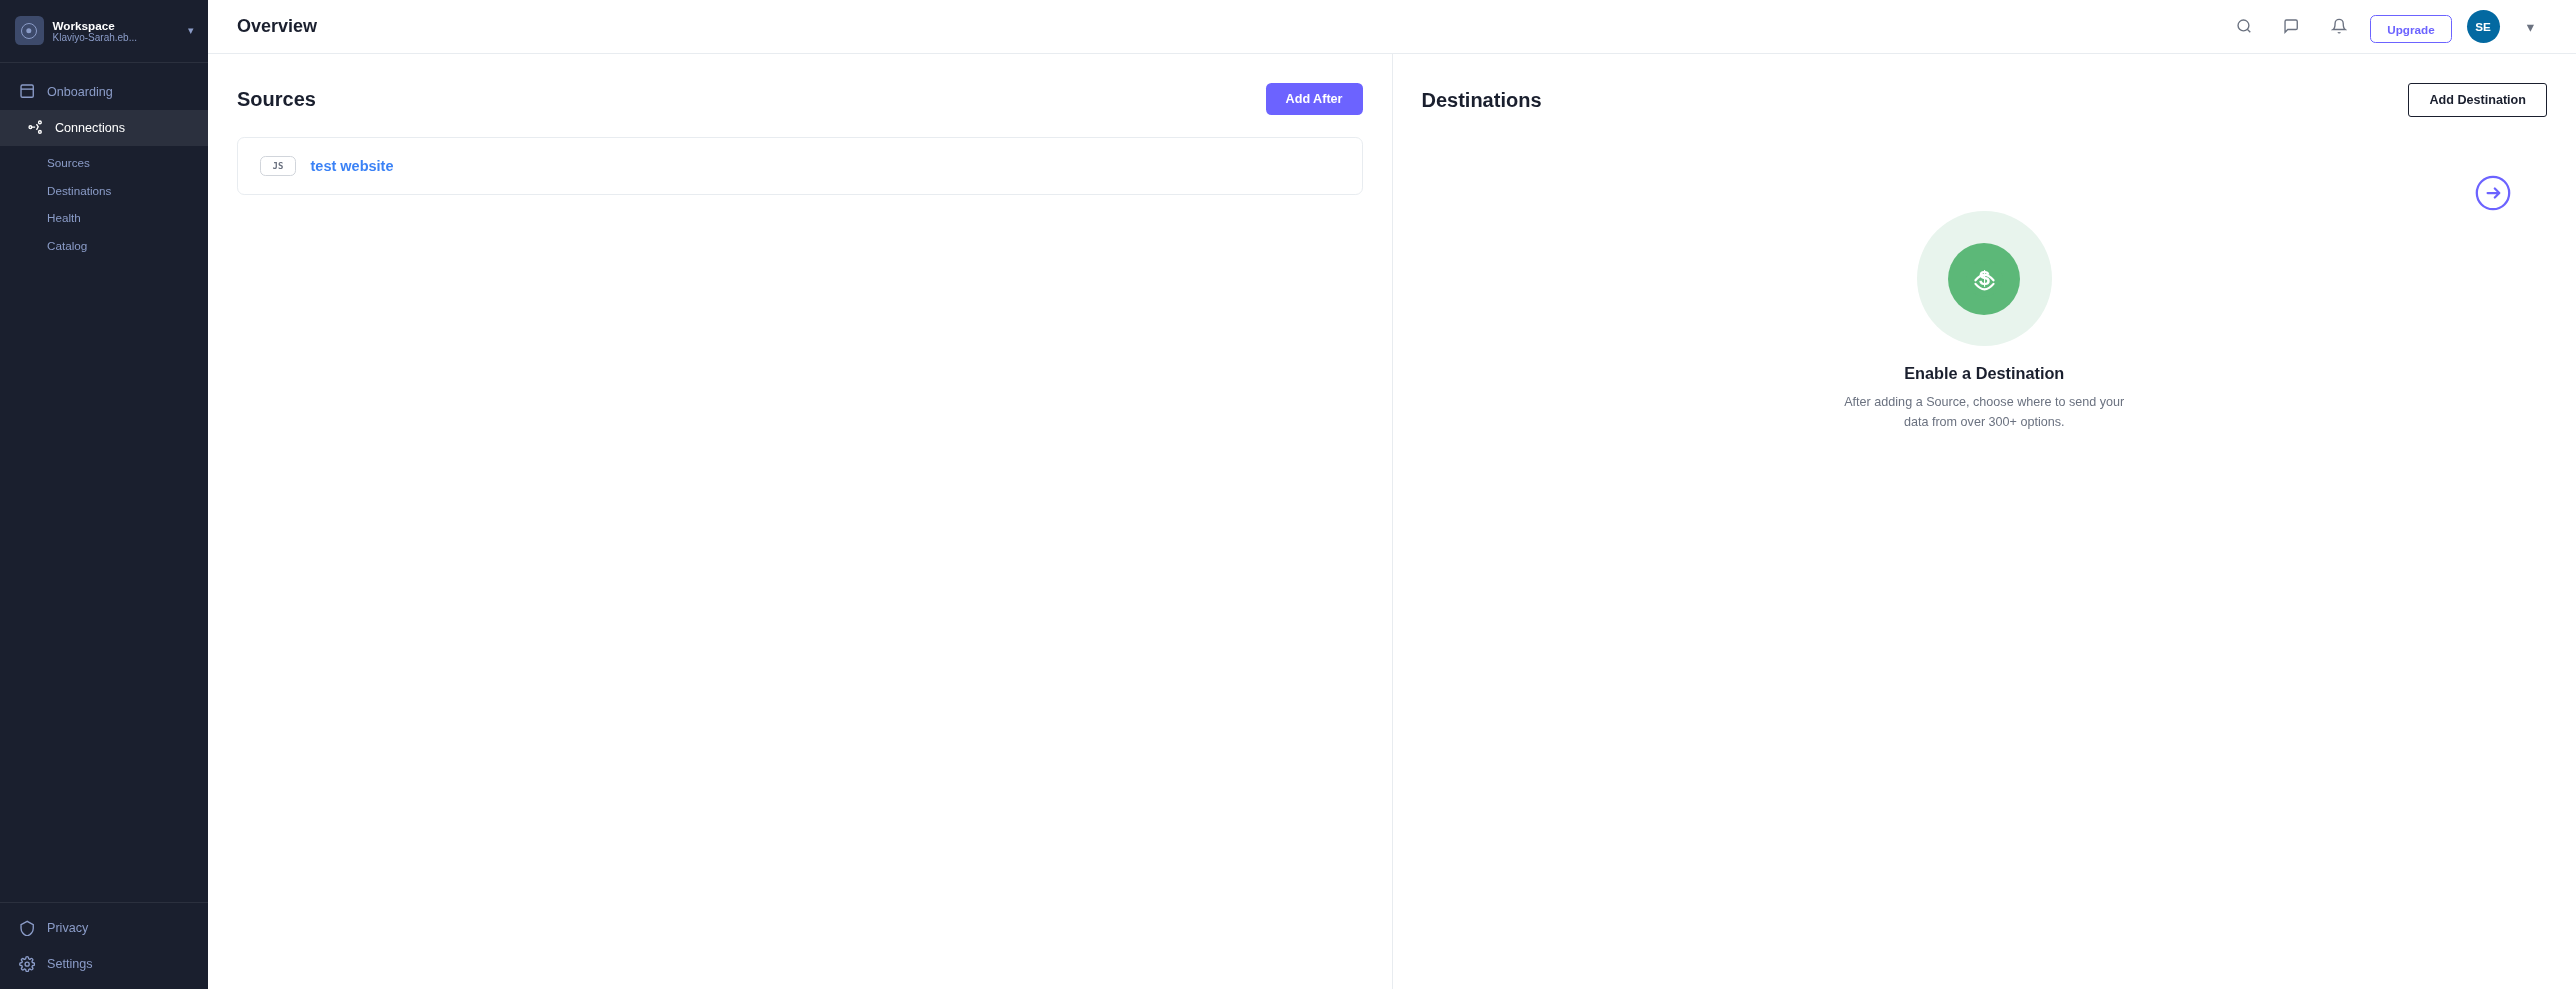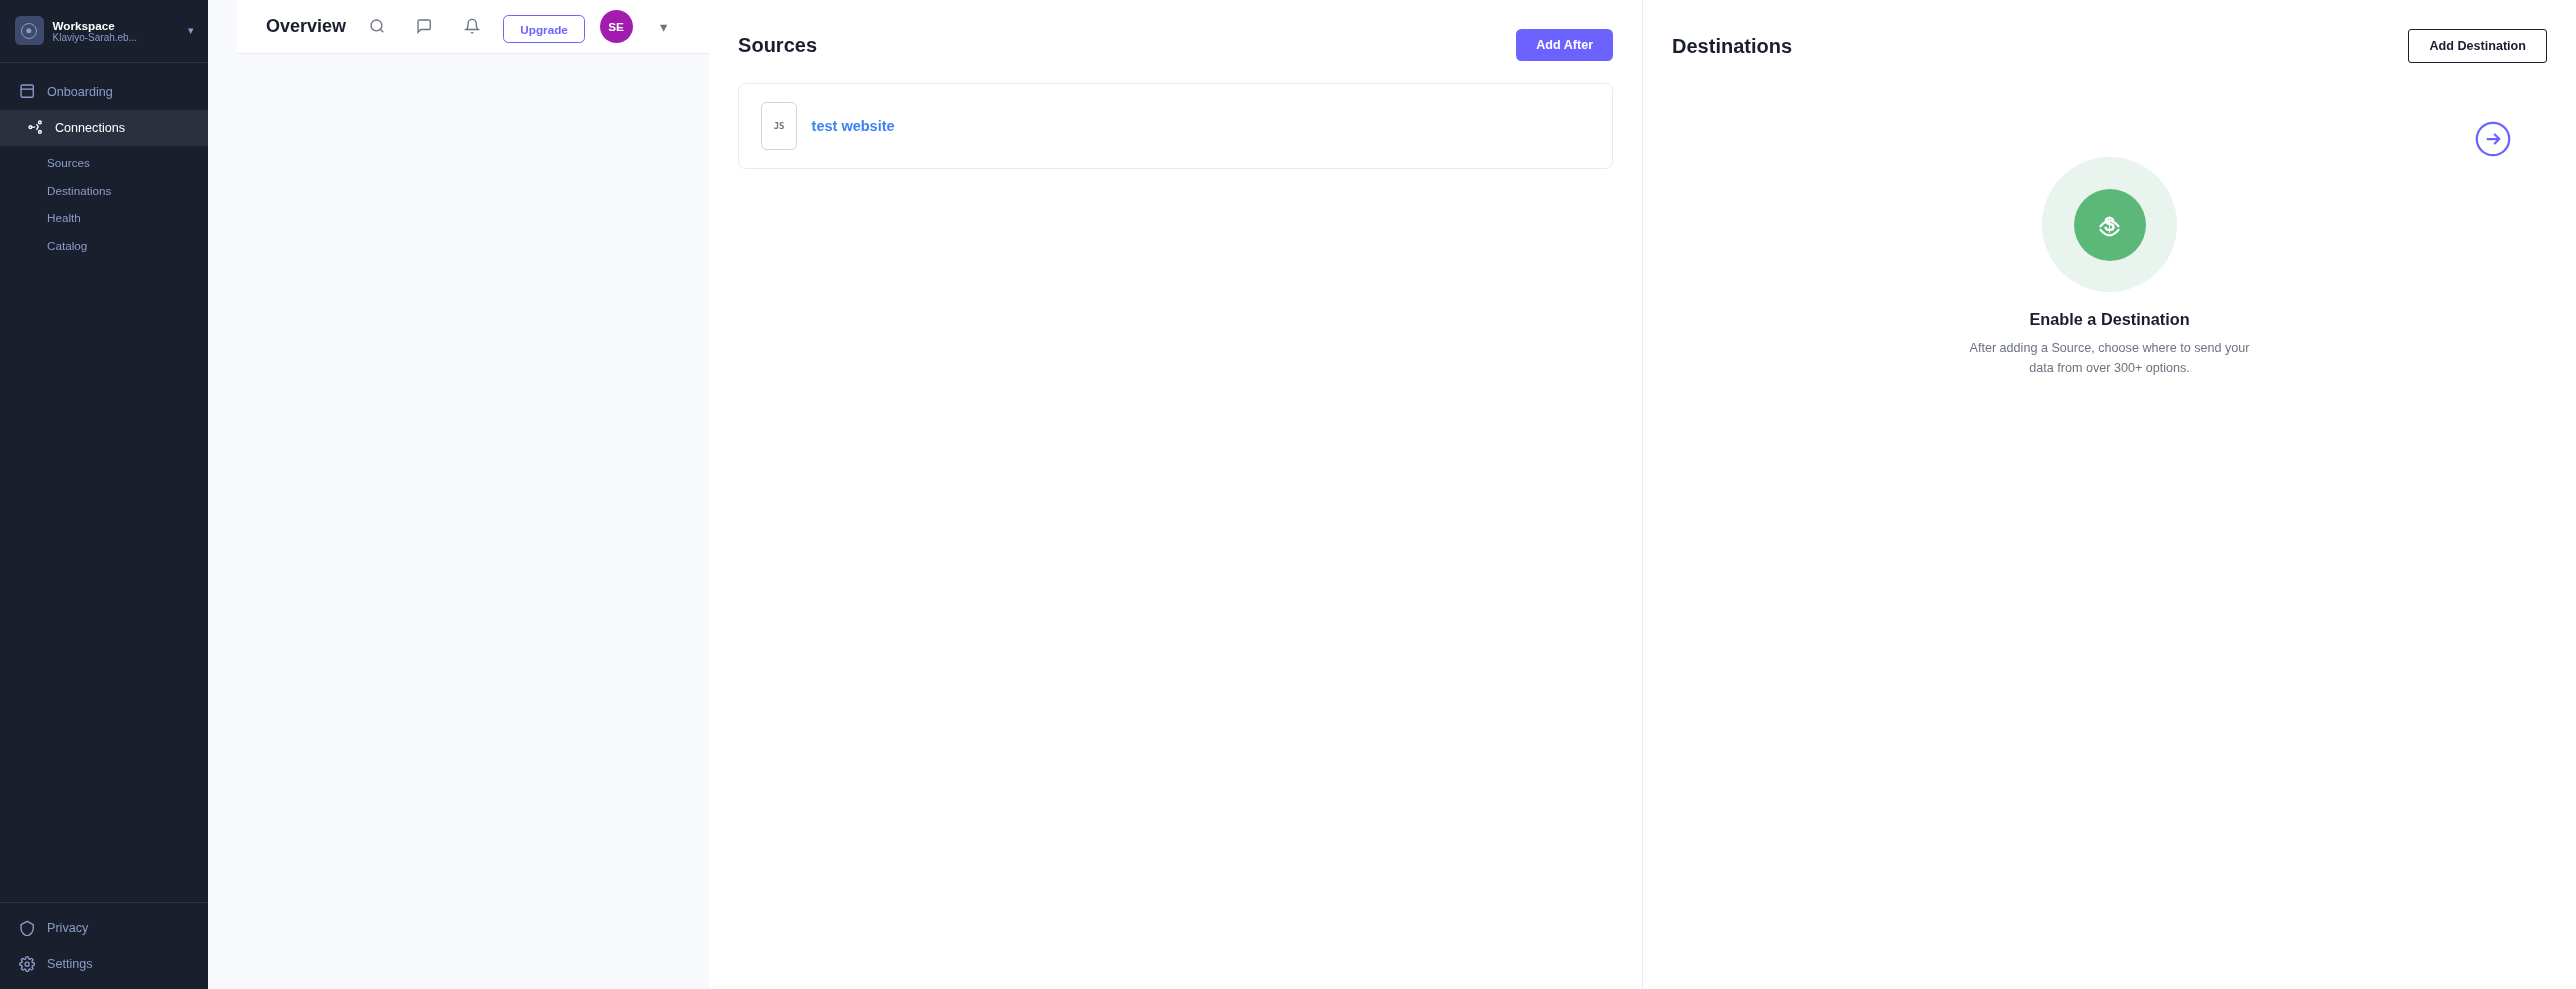--- a/index.html
+++ b/index.html
@@ -66,21 +66,21 @@
       display: flex; align-items: center;
       padding: 7.2px 18px 7.2px 47px;
       color: #8b9cc8;
       font-size: 11.7px;
       cursor: pointer;
     }
 
     .sidebar-bottom { padding: 7.2px 0; border-top: 0.9px solid rgba(255,255,255,0.08); }
 
     
-    .main { flex: 1; display: flex; flex-direction: row; overflow: hidden; margin-left: 29px; }
+    .main { flex: 1; display: flex; flex-direction: column; overflow: hidden; }
 
     
     .topbar {
       display: flex; align-items: center;
       padding: 0 29px;
       height: 54px;
       background: #fff;
       border-bottom: 0.9px solid #e8ecf0;
       gap: 14.5px;
     }
@@ -98,21 +98,21 @@
       color: #6c63ff;
       background: transparent;
       padding: 6.3px 16.3px;
       border-radius: 5.4px;
       font-size: 11.7px;
       font-weight: 600;
       cursor: pointer;
     }
     .avatar-btn {
       width: 33px; height: 33px;
-      background: #a21caf;
+      background: #0369a1;
       color: #fff;
       border-radius: 50%;
       display: flex; align-items: center; justify-content: center;
       font-size: 11.7px; font-weight: 600;
       cursor: pointer;
     }
 
     
     .content {
       flex: 1;
@@ -148,21 +148,21 @@
     .source-card {
       border: 1.4px solid #e8ecf0;
       border-radius: 7.2px;
       display: flex; align-items: center;
       padding: 18px 22px;
       gap: 14.5px;
       cursor: pointer;
       background: #fff;
     }
     .source-icon-box {
-      width: 36px; height: 48px;
+      width: 36px; height: 20px;
       border: 1.4px solid #d1d5db;
       border-radius: 5.4px;
       display: flex; align-items: center; justify-content: center;
       background: #fff;
     }
     .source-icon-js {
       font-size: 9px;
       font-weight: 700;
       color: #6b7280;
       font-family: monospace;

